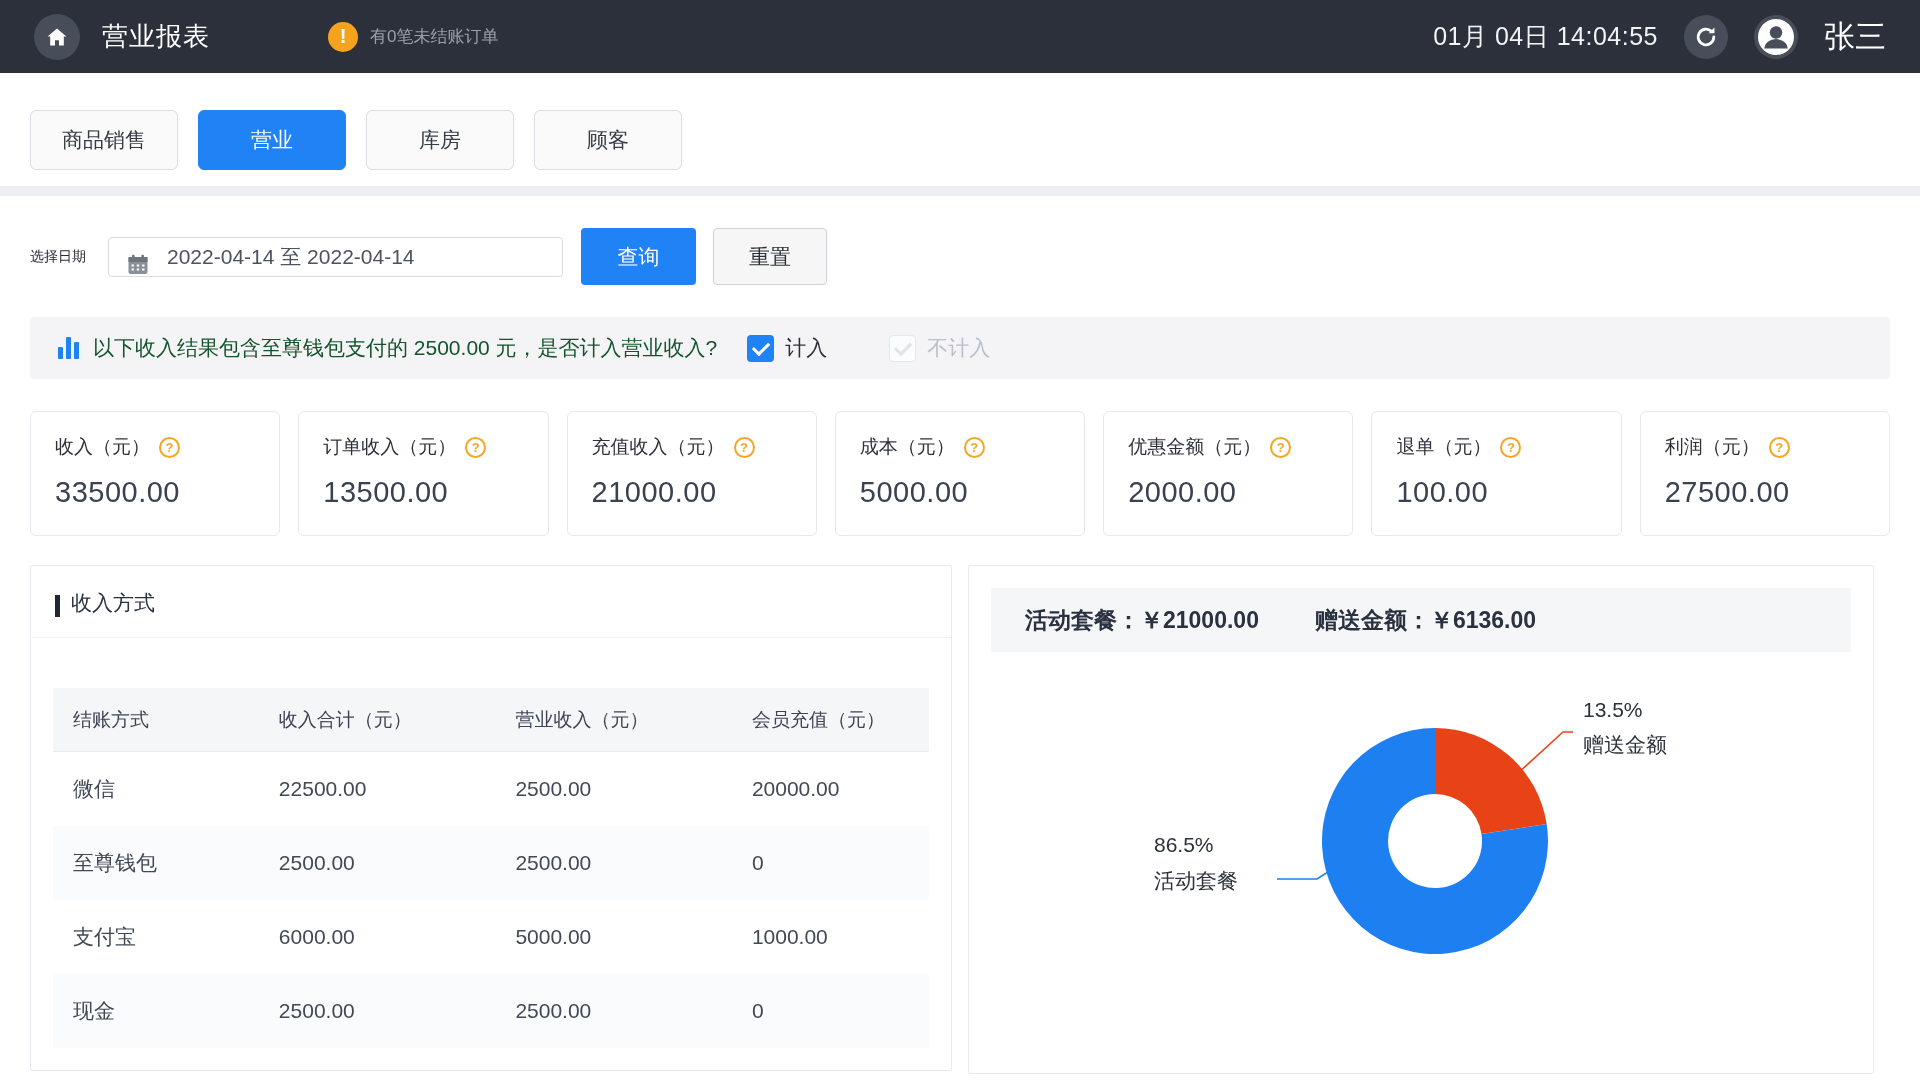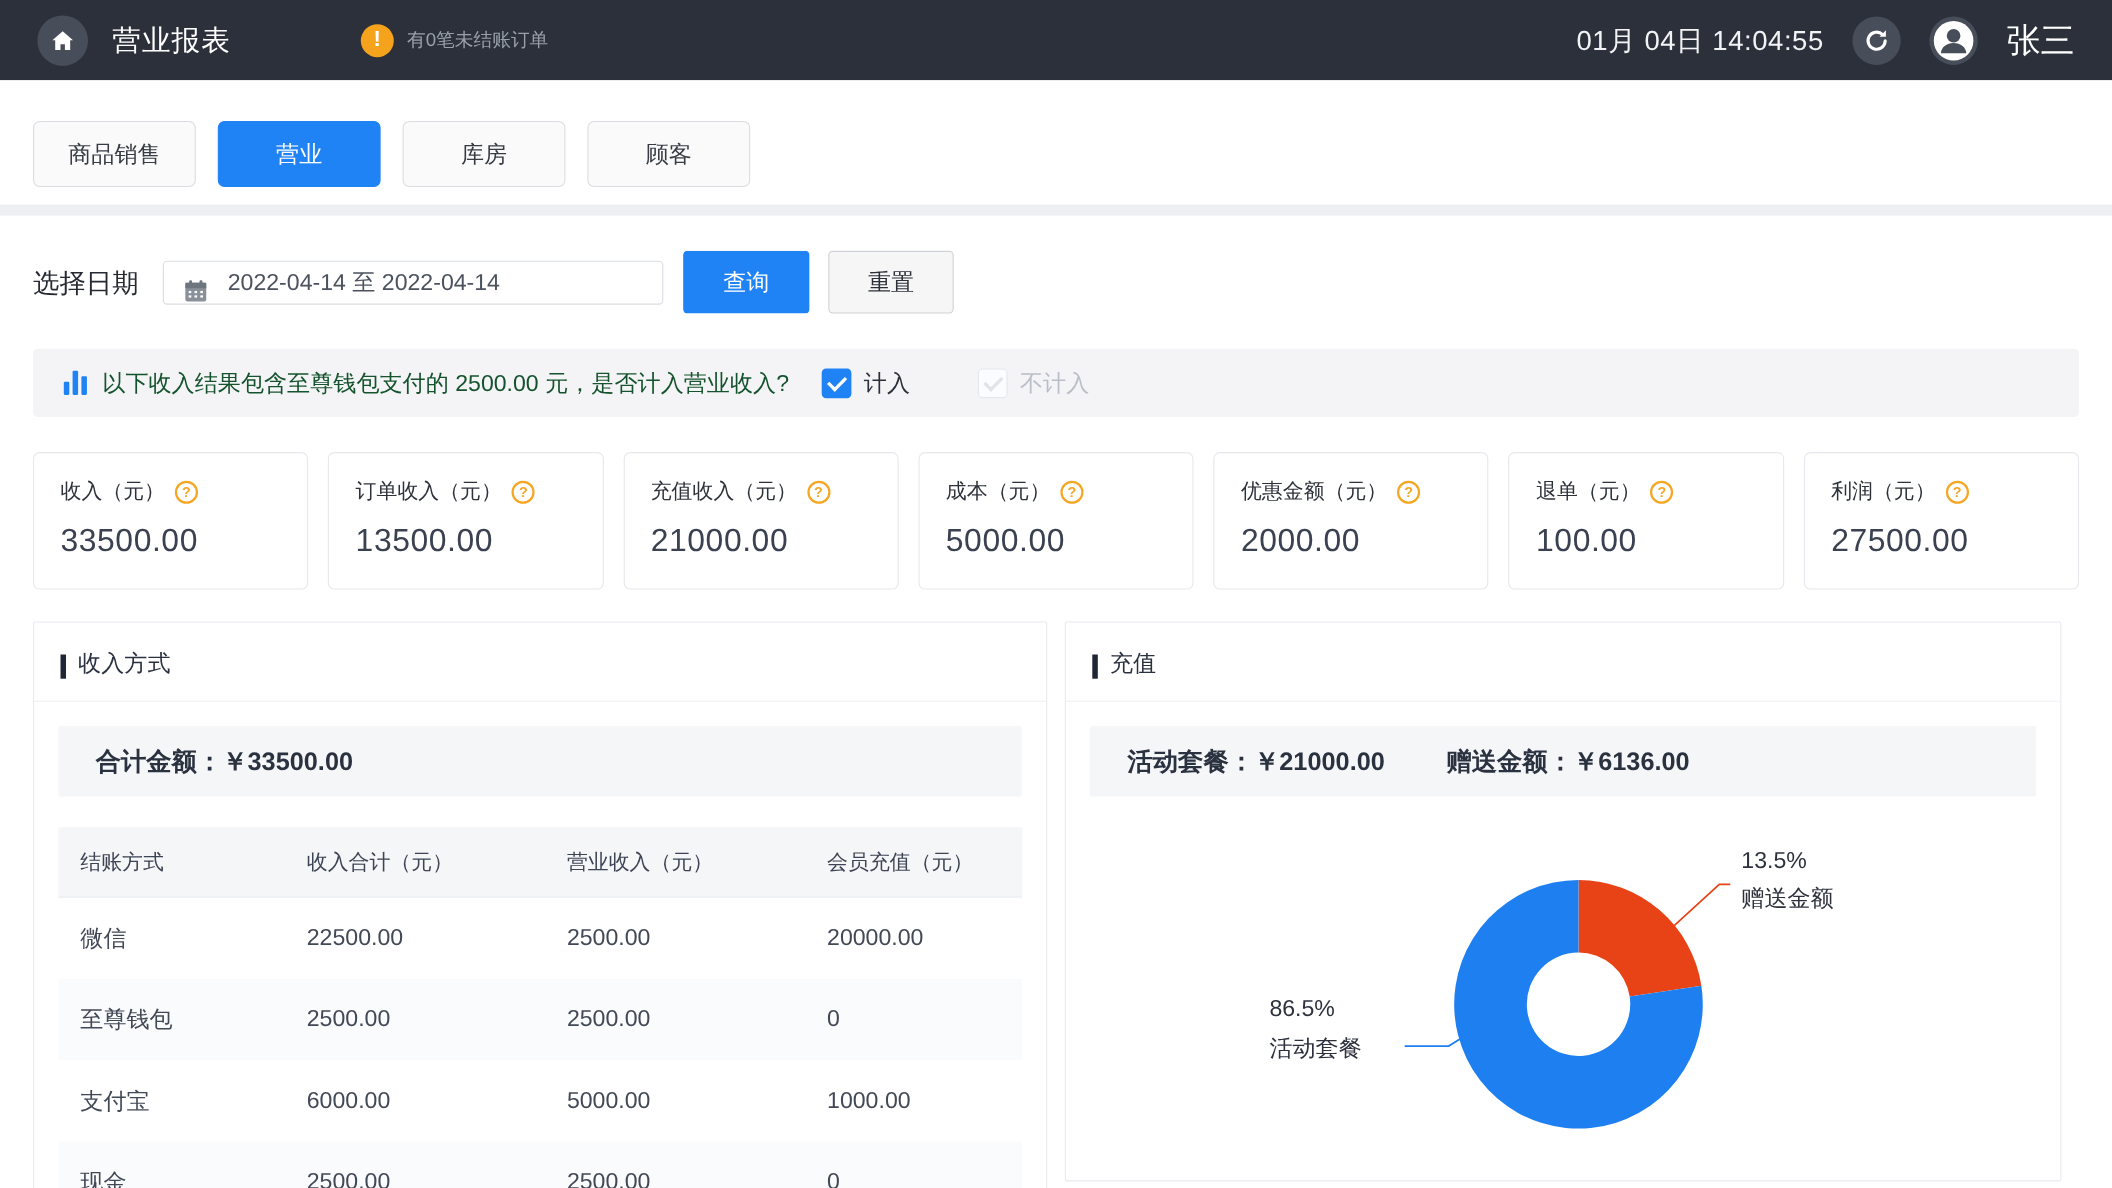--- a/index.html
+++ b/index.html
@@ -23,21 +23,21 @@
   
   .tabs-section { background:#fff; padding:37px 30px 16px 30px; }
   .tabs { display:flex; gap:20px; }
   .tab-btn { width:148px; height:60px; border-radius:6px; background:#fafafa; border:1px solid #dadde1;
     font-size:21px; color:#363b44; display:flex; align-items:center; justify-content:center; cursor:pointer; }
   .tab-btn.active { background:#1f82f5; border-color:#1f82f5; color:#fff; }
   .section-strip { height:10px; background:#edeff2; }
 
   
   .filter-row { display:flex; align-items:center; margin:32px 30px 0 30px; height:57px; }
-  .filter-label { font-size:24px; color:#262b33; }
+  .filter-label { font-size:14px; color:#262b33; }
   .date-input-wrap { position:relative; margin-left:22px; }
   .date-input { width:455px; height:40px; border:1px solid #d9dde3; border-radius:4px;
     padding:0 16px 0 58px; font-size:21px; color:#4d535e; outline:none;
     font-family:"Liberation Sans","DejaVu Sans",sans-serif; background:#fff; }
   .cal-icon { position:absolute; left:18px; top:16px; }
   .btn { height:57px; border-radius:4px; font-size:21px; display:flex; align-items:center;
     justify-content:center; cursor:pointer; border:1px solid transparent; }
   .btn-primary { width:115px; background:#1f82f5; color:#fff; margin-left:18px; }
   .btn-plain { width:114px; background:#f6f6f7; border-color:#cfd2d6; color:#2b3038; margin-left:17px; }
 
@@ -241,24 +241,20 @@
 </div>
 
 <div class="panels">
 
   <div class="panel panel-left">
     <div class="panel-header">
       <span class="panel-marker"></span>
       <span class="panel-title">收入方式</span>
     </div>
     <div class="panel-body">
-      <div class="total-box">
-        <span>合计金额：</span>
-        <span>￥33500.00</span>
-      </div>
       <div class="tbl">
         <div class="tbl-row tbl-head">
           <div class="cell">结账方式</div>
           <div class="cell">收入合计（元）</div>
           <div class="cell">营业收入（元）</div>
           <div class="cell">会员充值（元）</div>
         </div>
         <div class="tbl-row tbl-body-row">
           <div class="cell">微信</div>
           <div class="cell">22500.00</div>
@@ -281,24 +277,20 @@
           <div class="cell">现金</div>
           <div class="cell">2500.00</div>
           <div class="cell">2500.00</div>
           <div class="cell">0</div>
         </div>
       </div>
     </div>
   </div>
 
   <div class="panel panel-right">
-    <div class="panel-header">
-      <span class="panel-marker"></span>
-      <span class="panel-title">充值</span>
-    </div>
     <div class="panel-body">
       <div class="total-box">
         <span>活动套餐：</span>
         <span>￥21000.00</span>
         <span class="gap"></span>
         <span>赠送金额：</span>
         <span>￥6136.00</span>
       </div>
       <div class="chart-wrap">
         <svg width="860" height="309" viewBox="0 0 860 309">

